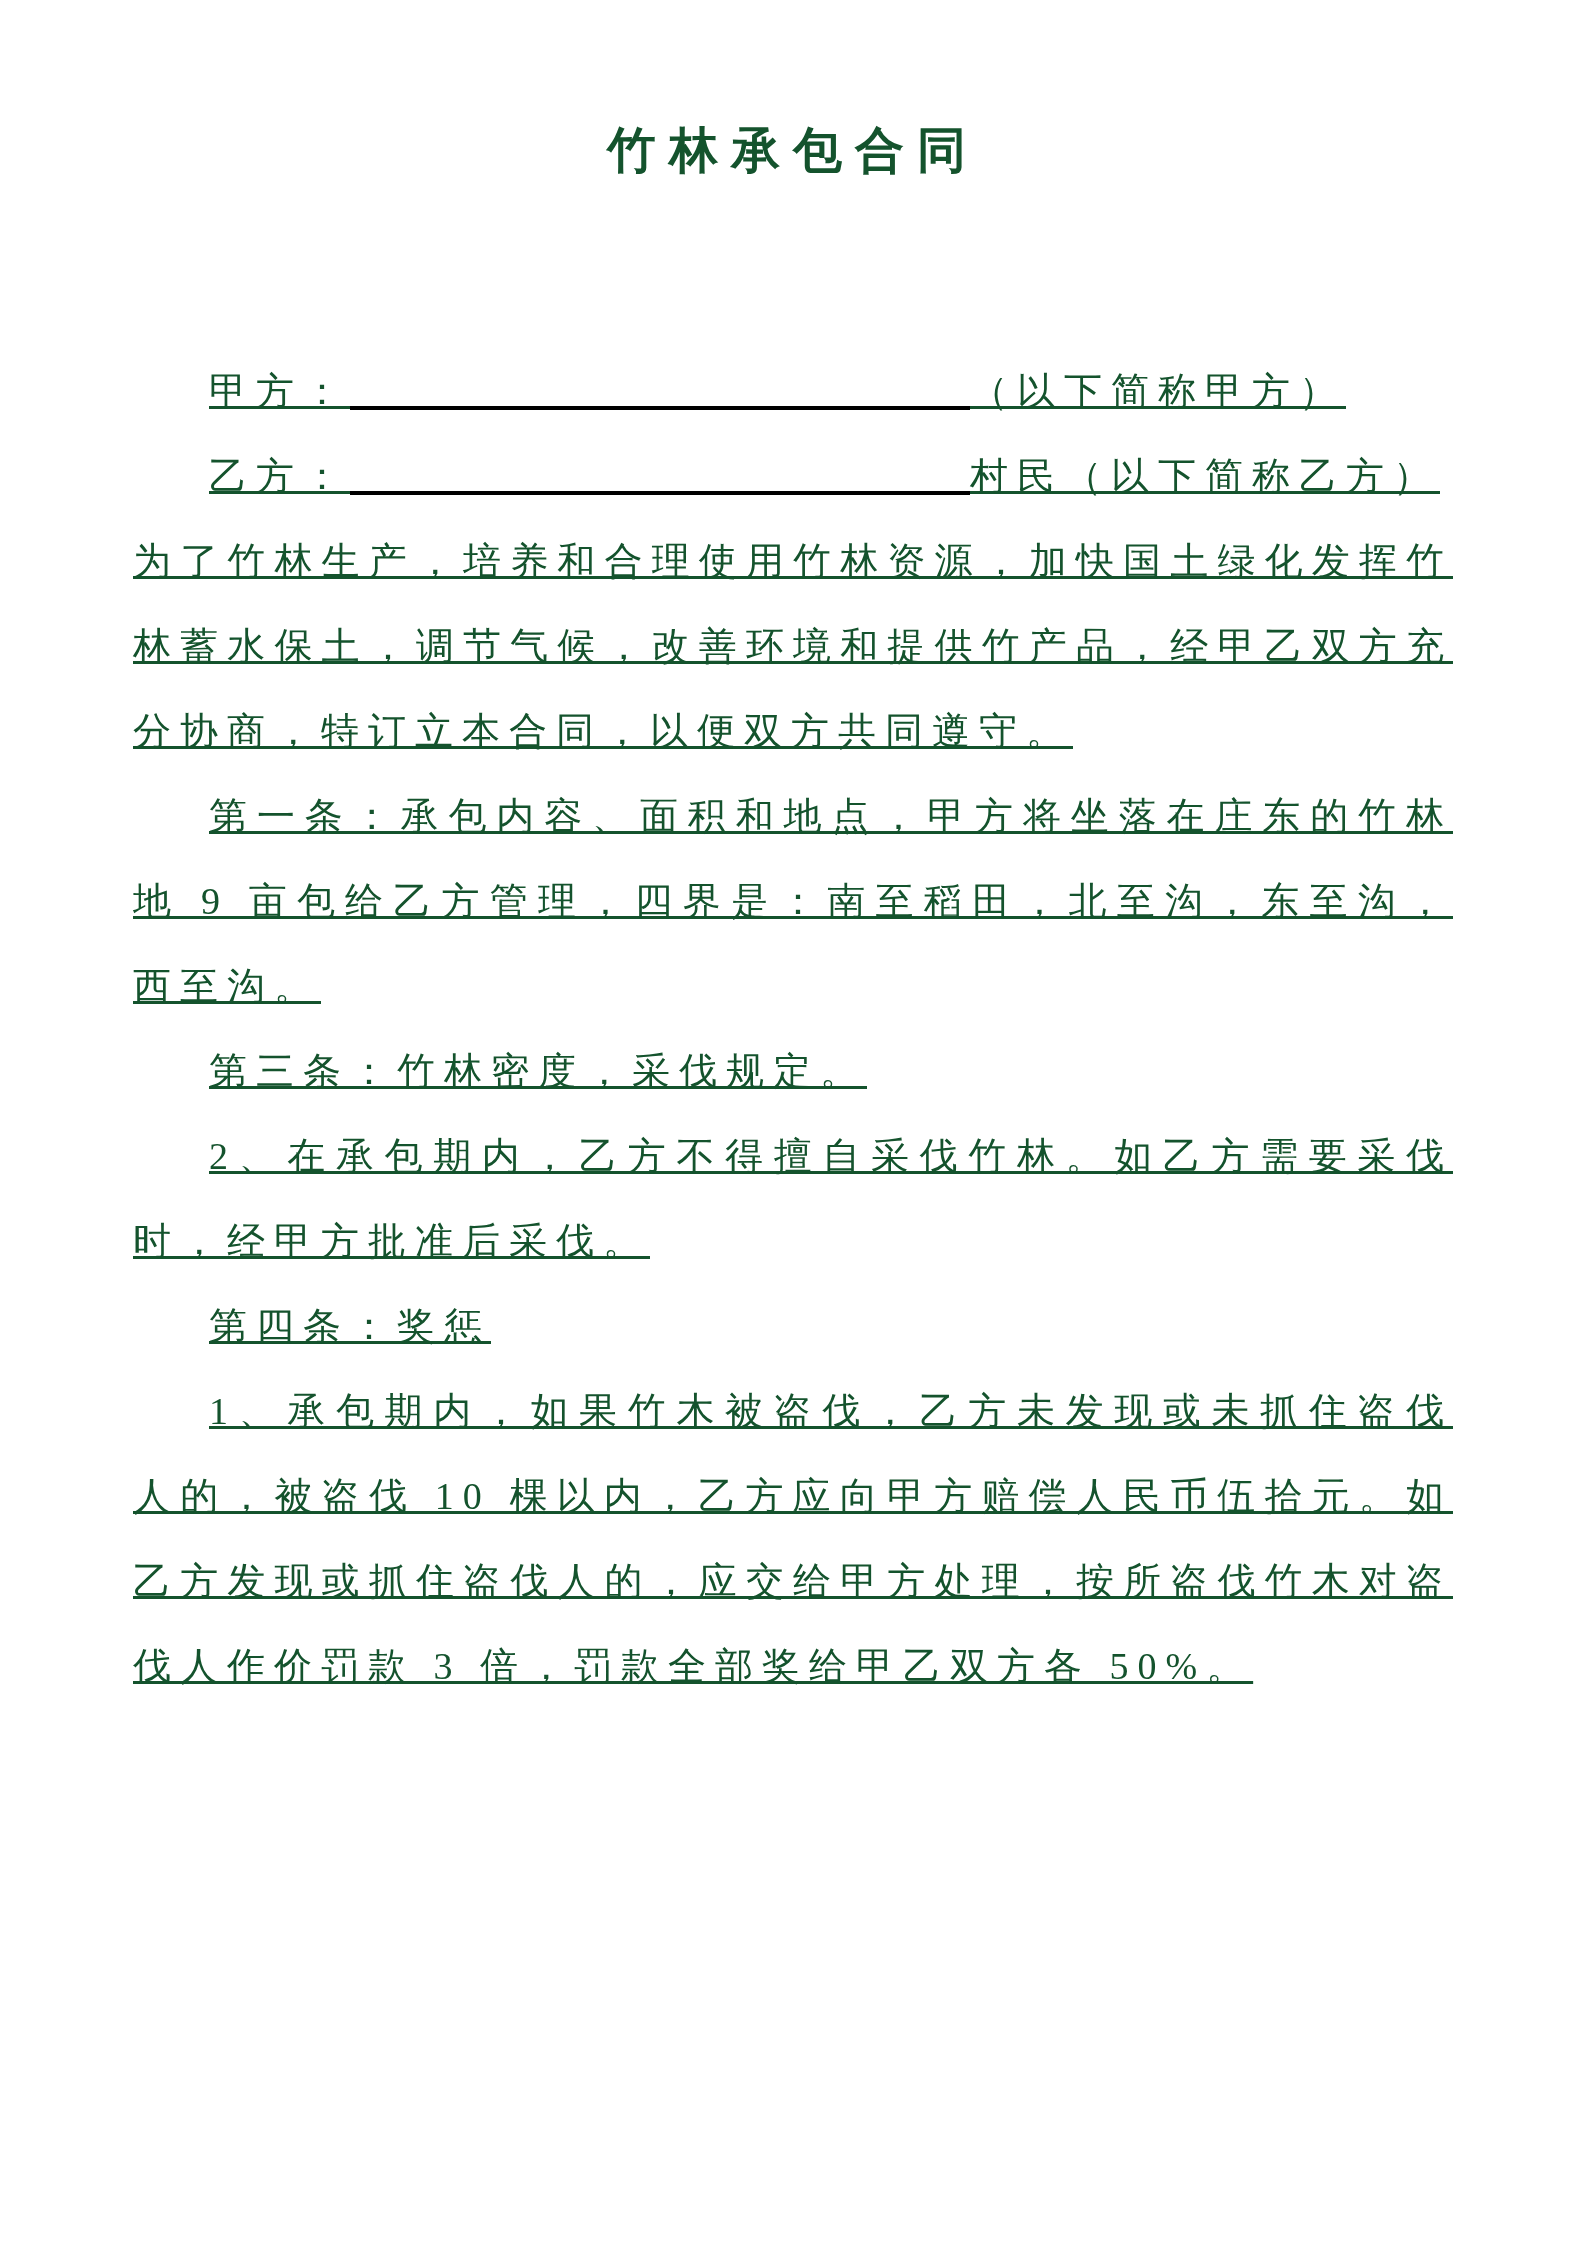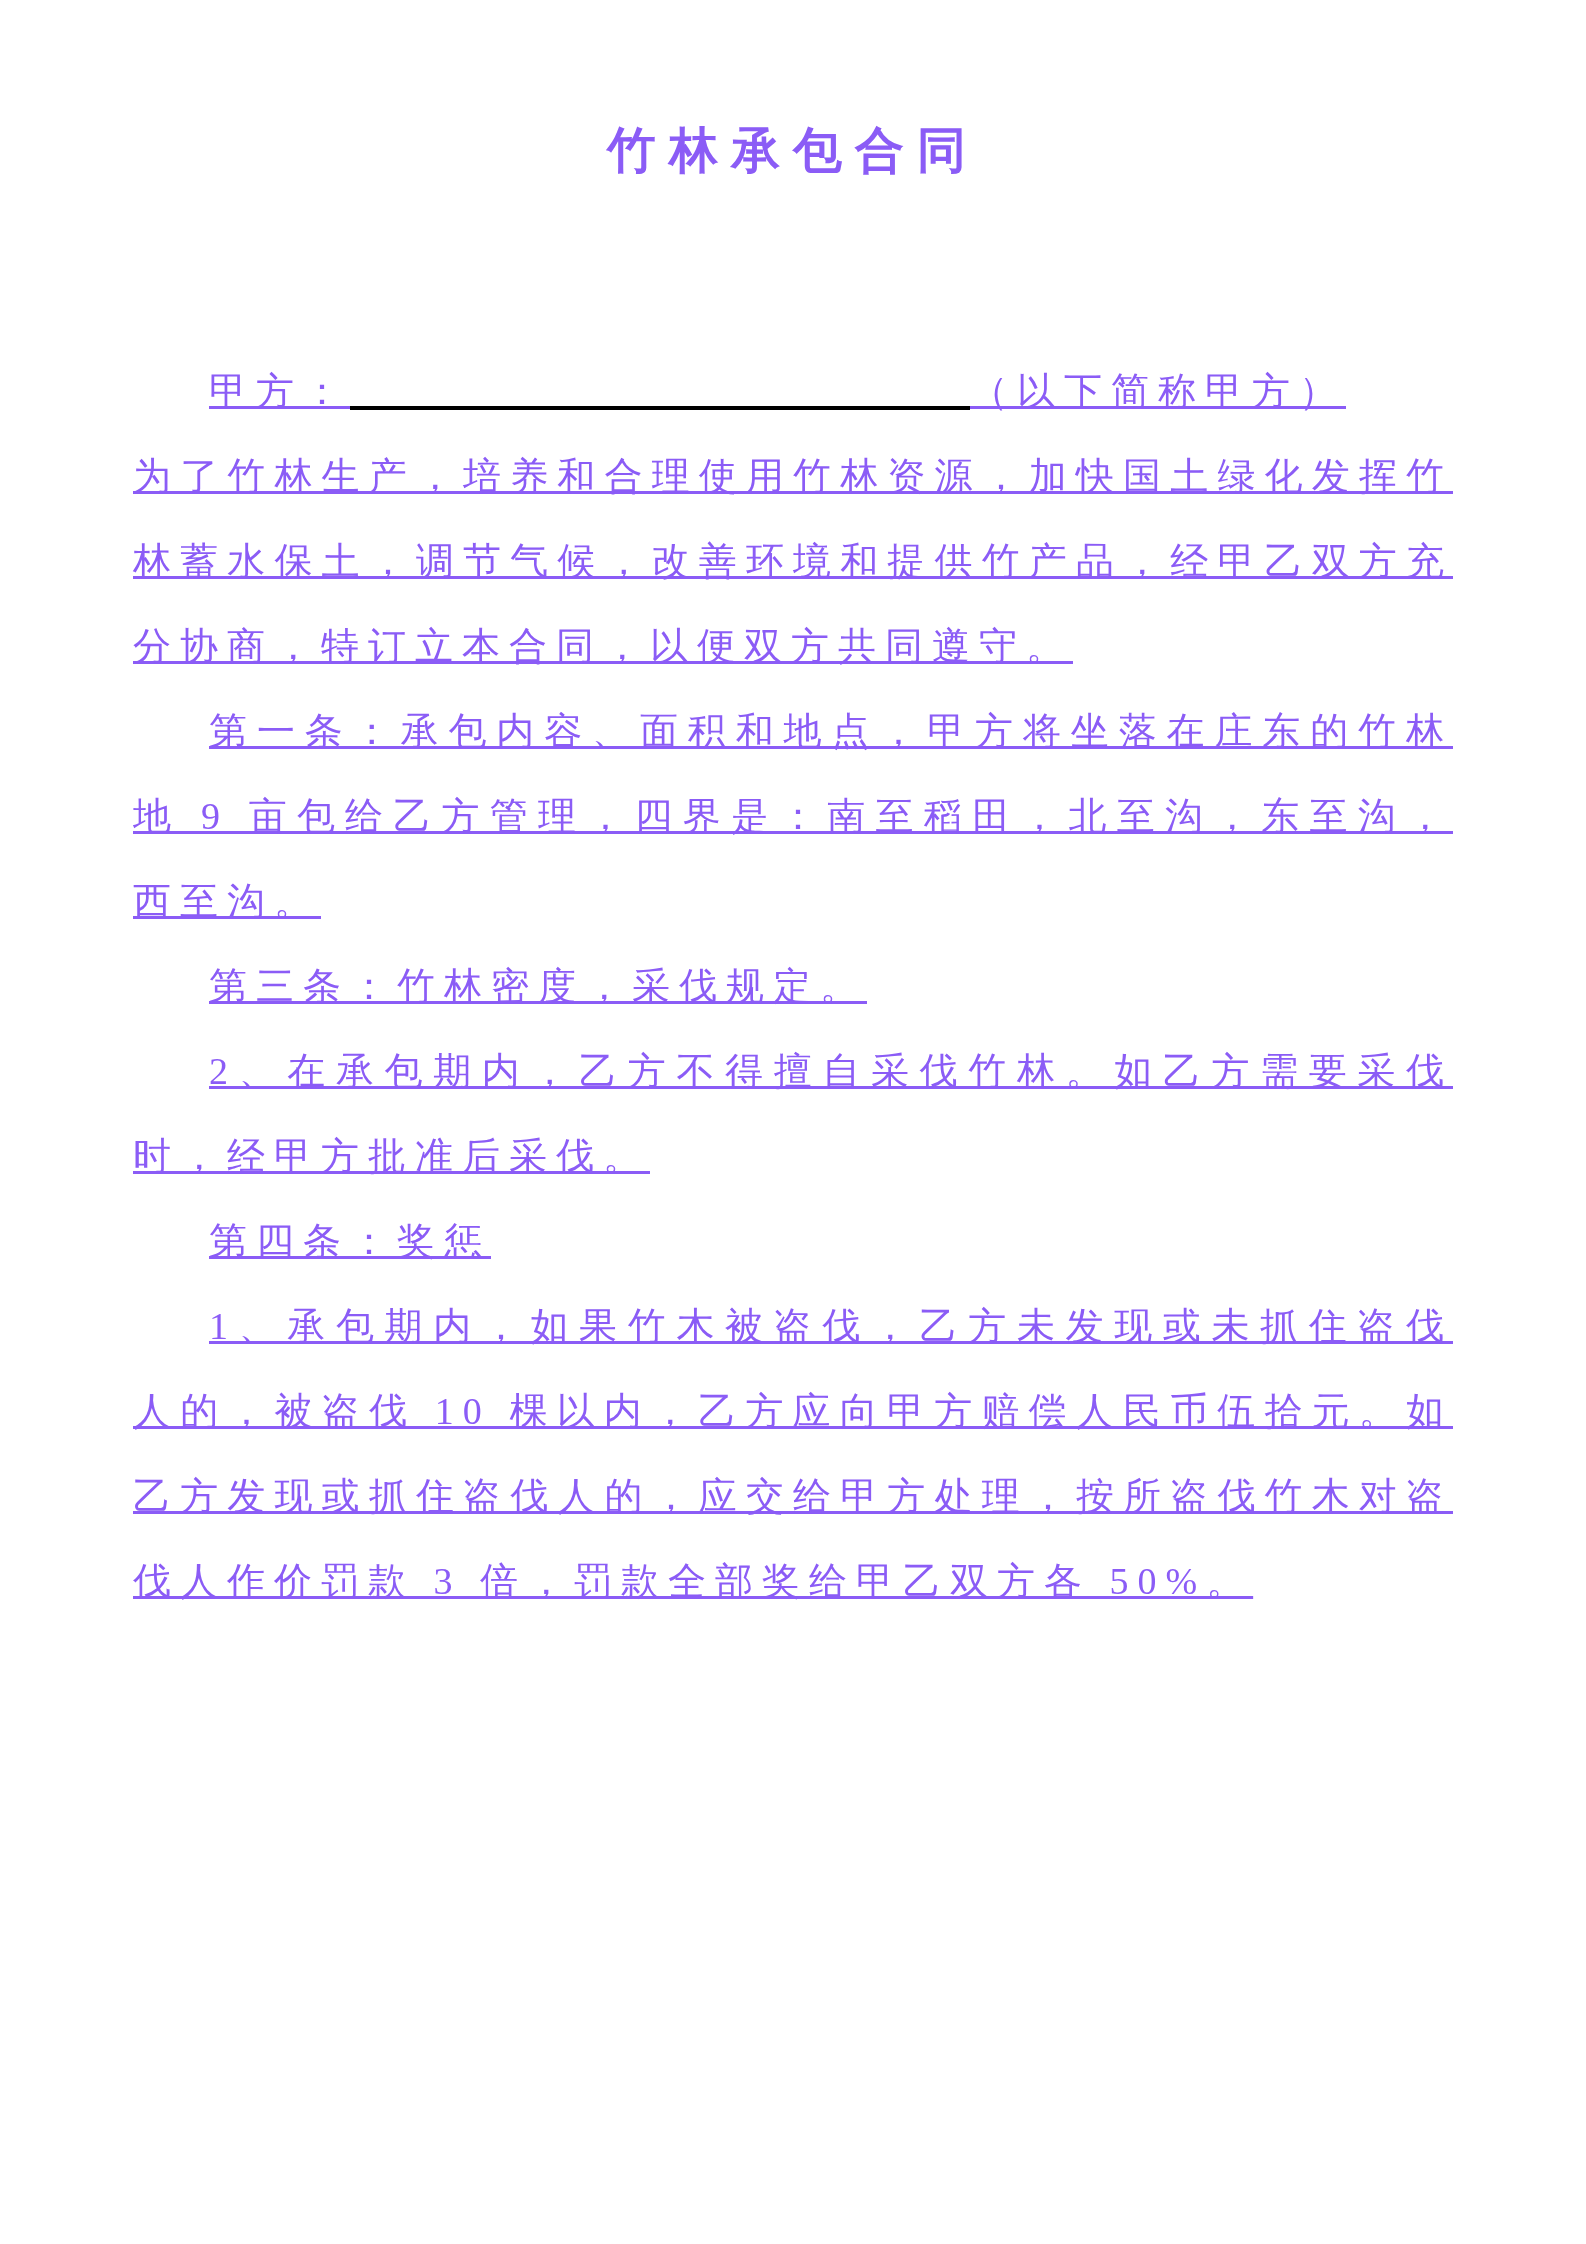--- a/index.html
+++ b/index.html
@@ -7,21 +7,21 @@
     padding: 0;
     background: #ffffff;
   }
   .page {
     position: relative;
     width: 1586px;
     height: 2244px;
     box-sizing: border-box;
     padding: 118px 133px 0 133px;
     background: #ffffff;
-    color: #8b5cf6;
+    color: #14532d;
     font-family: "Liberation Serif", "DejaVu Serif", serif;
     font-size: 38px;
     letter-spacing: 9px;
     overflow: hidden;
   }
   .doc-title {
     margin: 0 0 165px 0;
     text-align: center;
     font-size: 49px;
     font-weight: bold;
@@ -45,20 +45,21 @@
     letter-spacing: 0;
   }
 </style>
 </head>
 <body>
 
 <div class="page">
   <h1 class="doc-title">竹林承包合同</h1>
   <div class="doc-body">
       <p class="indent"><span>甲方：</span><span class="blank" style="width: 620px;"></span><span>（以下简称甲方）</span></p>
+      <p class="indent"><span>乙方：</span><span class="blank" style="width: 620px;"></span><span>村民（以下简称乙方）</span></p>
       <p><span>为了竹林生产，培养和合理使用竹林资源，加快国土绿化发挥竹林蓄水保土，调节气候，改善环境和提供竹产品，经甲乙双方充分协商，特订立本合同，以便双方共同遵守。</span></p>
       <p class="indent"><span>第一条：承包内容、面积和地点，甲方将坐落在庄东的竹林地 9 亩包给乙方管理，四界是：南至稻田，北至沟，东至沟，西至沟。</span></p>
       <p class="indent"><span>第三条：竹林密度，采伐规定。</span></p>
       <p class="indent"><span>2、在承包期内，乙方不得擅自采伐竹林。如乙方需要采伐时，经甲方批准后采伐。</span></p>
       <p class="indent"><span>第四条：奖惩</span></p>
       <p class="indent"><span>1、承包期内，如果竹木被盗伐，乙方未发现或未抓住盗伐人的，被盗伐 10 棵以内，乙方应向甲方赔偿人民币伍拾元。如乙方发现或抓住盗伐人的，应交给甲方处理，按所盗伐竹木对盗伐人作价罚款 3 倍，罚款全部奖给甲乙双方各 50%。</span></p>
     </div>
 </div>
 
 </body></html>

